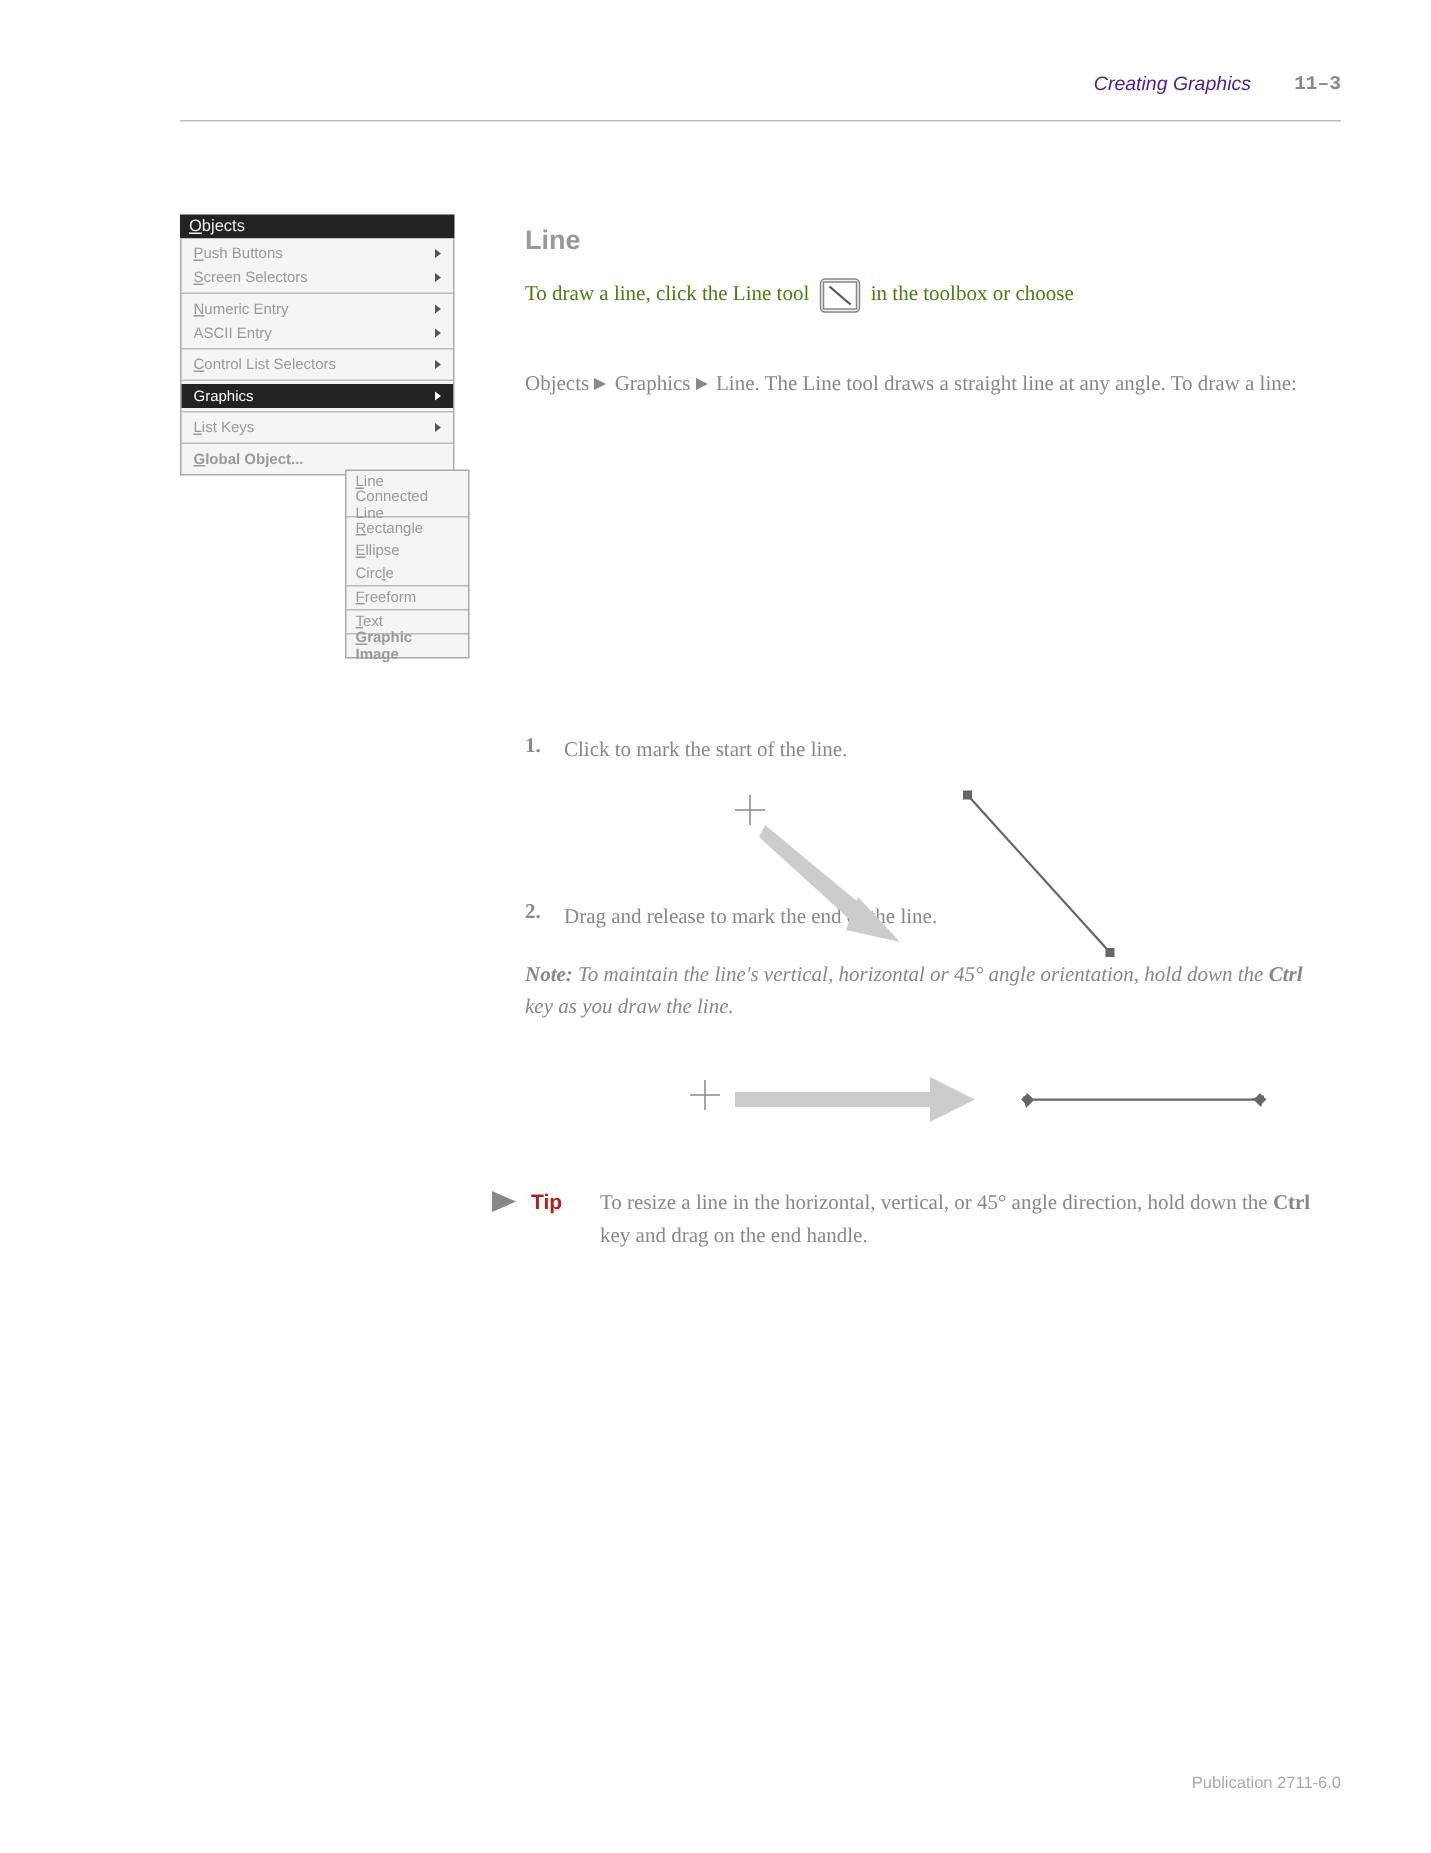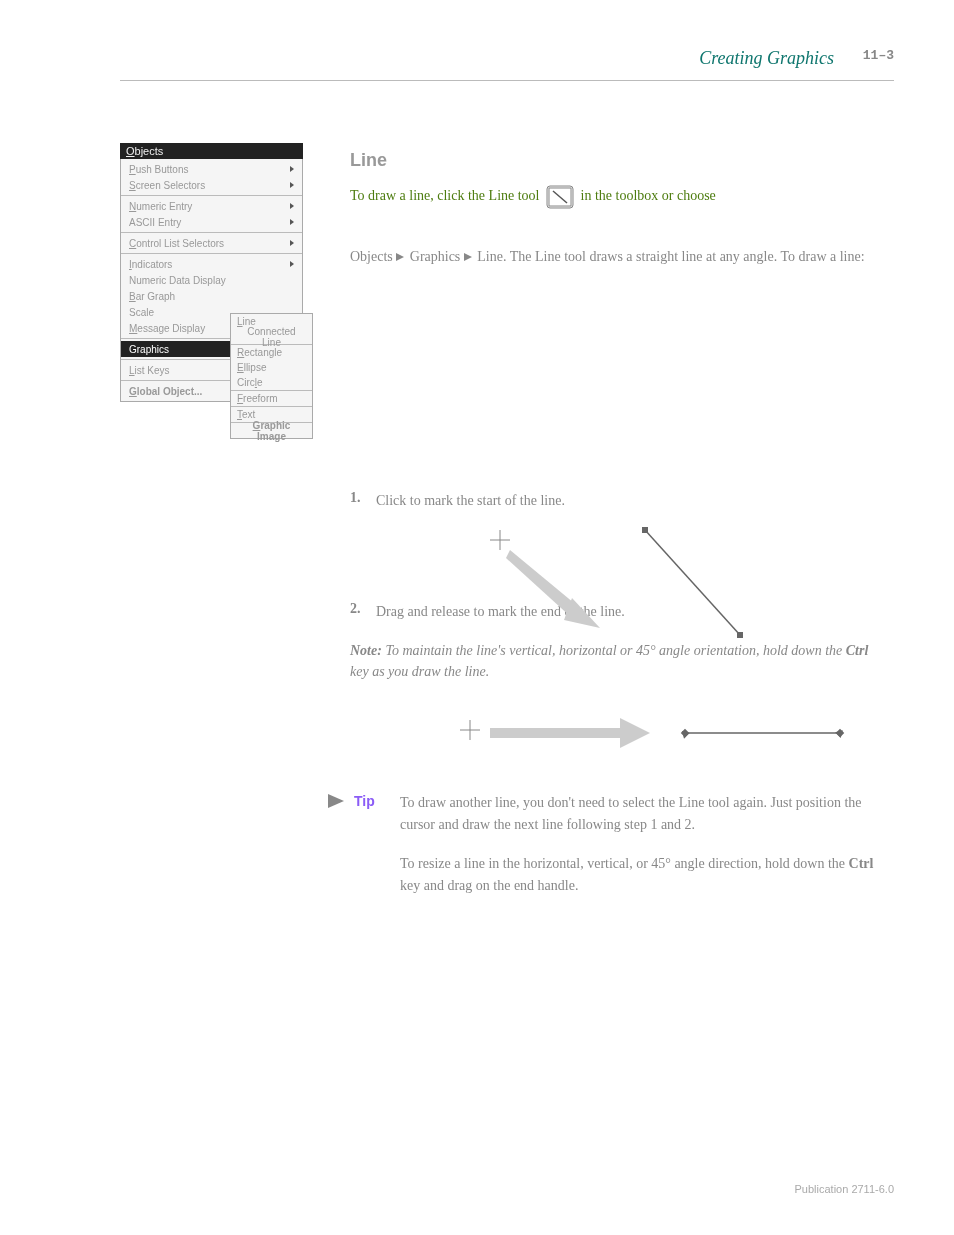--- a/index.html
+++ b/index.html
@@ -8,23 +8,23 @@
       color: #333;
       width: 954px;
       height: 1235px;
       position: relative;
       background: #fff;
     }
     .page-header {
       position: absolute;
       top: 48px;
       right: 120px;
-      font-size: 18px;
-      font-family: Liberation Serif, serif;
-      color: #0f766e;
+      font-size: 13px;
+      font-family: Liberation Sans, sans-serif;
+      color: #4c1d95;
       font-style: italic;
     }
     .page-number {
       position: absolute;
       top: 48px;
       right: 60px;
       font-size: 13px;
       font-family: Liberation Mono, monospace;
       color: #888;
       font-weight: bold;
@@ -102,21 +102,20 @@
       border-bottom: 1px solid #bbb;
       padding: 2px 0;
     }
     .menu-group:last-child { border-bottom: none; font-weight: bold; }
     .menu-item {
       padding: 1px 8px;
       display: flex;
       justify-content: space-between;
       align-items: center;
       height: 16px;
-      text-align: center;
     }
     .menu-item.highlighted { background: #222; color: #fff; }
     .tri {
       width: 0; height: 0;
       border-top: 3px solid transparent;
       border-bottom: 3px solid transparent;
       border-left: 4px solid #555;
     }
     .menu-item.highlighted .tri { border-left-color: #fff; }
     .submenu {
@@ -162,21 +161,21 @@
       width: 400px;
       height: 60px;
     }
     .pb-tip-heading {
       position: absolute;
       top: 792px;
       left: 326px;
       font-family: Arial, sans-serif;
       font-size: 14px;
       font-weight: bold;
-      color: #8b5cf6;
+      color: #b91c1c;
       display: flex;
       align-items: center;
     }
     .pb-tip-heading svg { margin-right: 8px; }
     .pb-tip-body {
       position: absolute;
       top: 792px;
       left: 400px;
       right: 80px;
       font-size: 14px;
@@ -243,38 +242,20 @@
           <span class="tri"></span>
         </div>
       </div>
       <div class="menu-group">
         <div class="menu-item">
           <span><span class="u">C</span>ontrol List Selectors</span>
           <span class="tri"></span>
         </div>
       </div>
       <div class="menu-group">
-        <div class="menu-item">
-          <span><span class="u">I</span>ndicators</span>
-          <span class="tri"></span>
-        </div>
-        <div class="menu-item">
-          <span>Numeric Data Display</span>
-        </div>
-        <div class="menu-item">
-          <span><span class="u">B</span>ar Graph</span>
-        </div>
-        <div class="menu-item">
-          <span>Scale</span>
-        </div>
-        <div class="menu-item">
-          <span><span class="u">M</span>essage Display</span>
-        </div>
-      </div>
-      <div class="menu-group">
         <div class="menu-item highlighted">
           <span>Graphics</span>
           <span class="tri"></span>
         </div>
       </div>
       <div class="menu-group">
         <div class="menu-item">
           <span><span class="u">L</span>ist Keys</span>
           <span class="tri"></span>
         </div>
@@ -372,17 +353,16 @@
 </div>
 
 <div class="pb-tip-heading">
   <svg width="20" height="18">
     <polygon points="2,2 18,9 2,16" fill="#888"></polygon>
   </svg>
   <span>Tip</span>
 </div>
 
 <div class="pb-tip-body">
-  <p>To draw another line, you don't need to select the Line tool again. Just position the cursor and draw the next line following step 1 and 2.</p>
   <p>To resize a line in the horizontal, vertical, or 45° angle direction, hold down the <b>Ctrl</b> key and drag on the end handle.</p>
 </div>
 
 <div class="footer">Publication 2711-6.0</div>
 
 </body></html>

